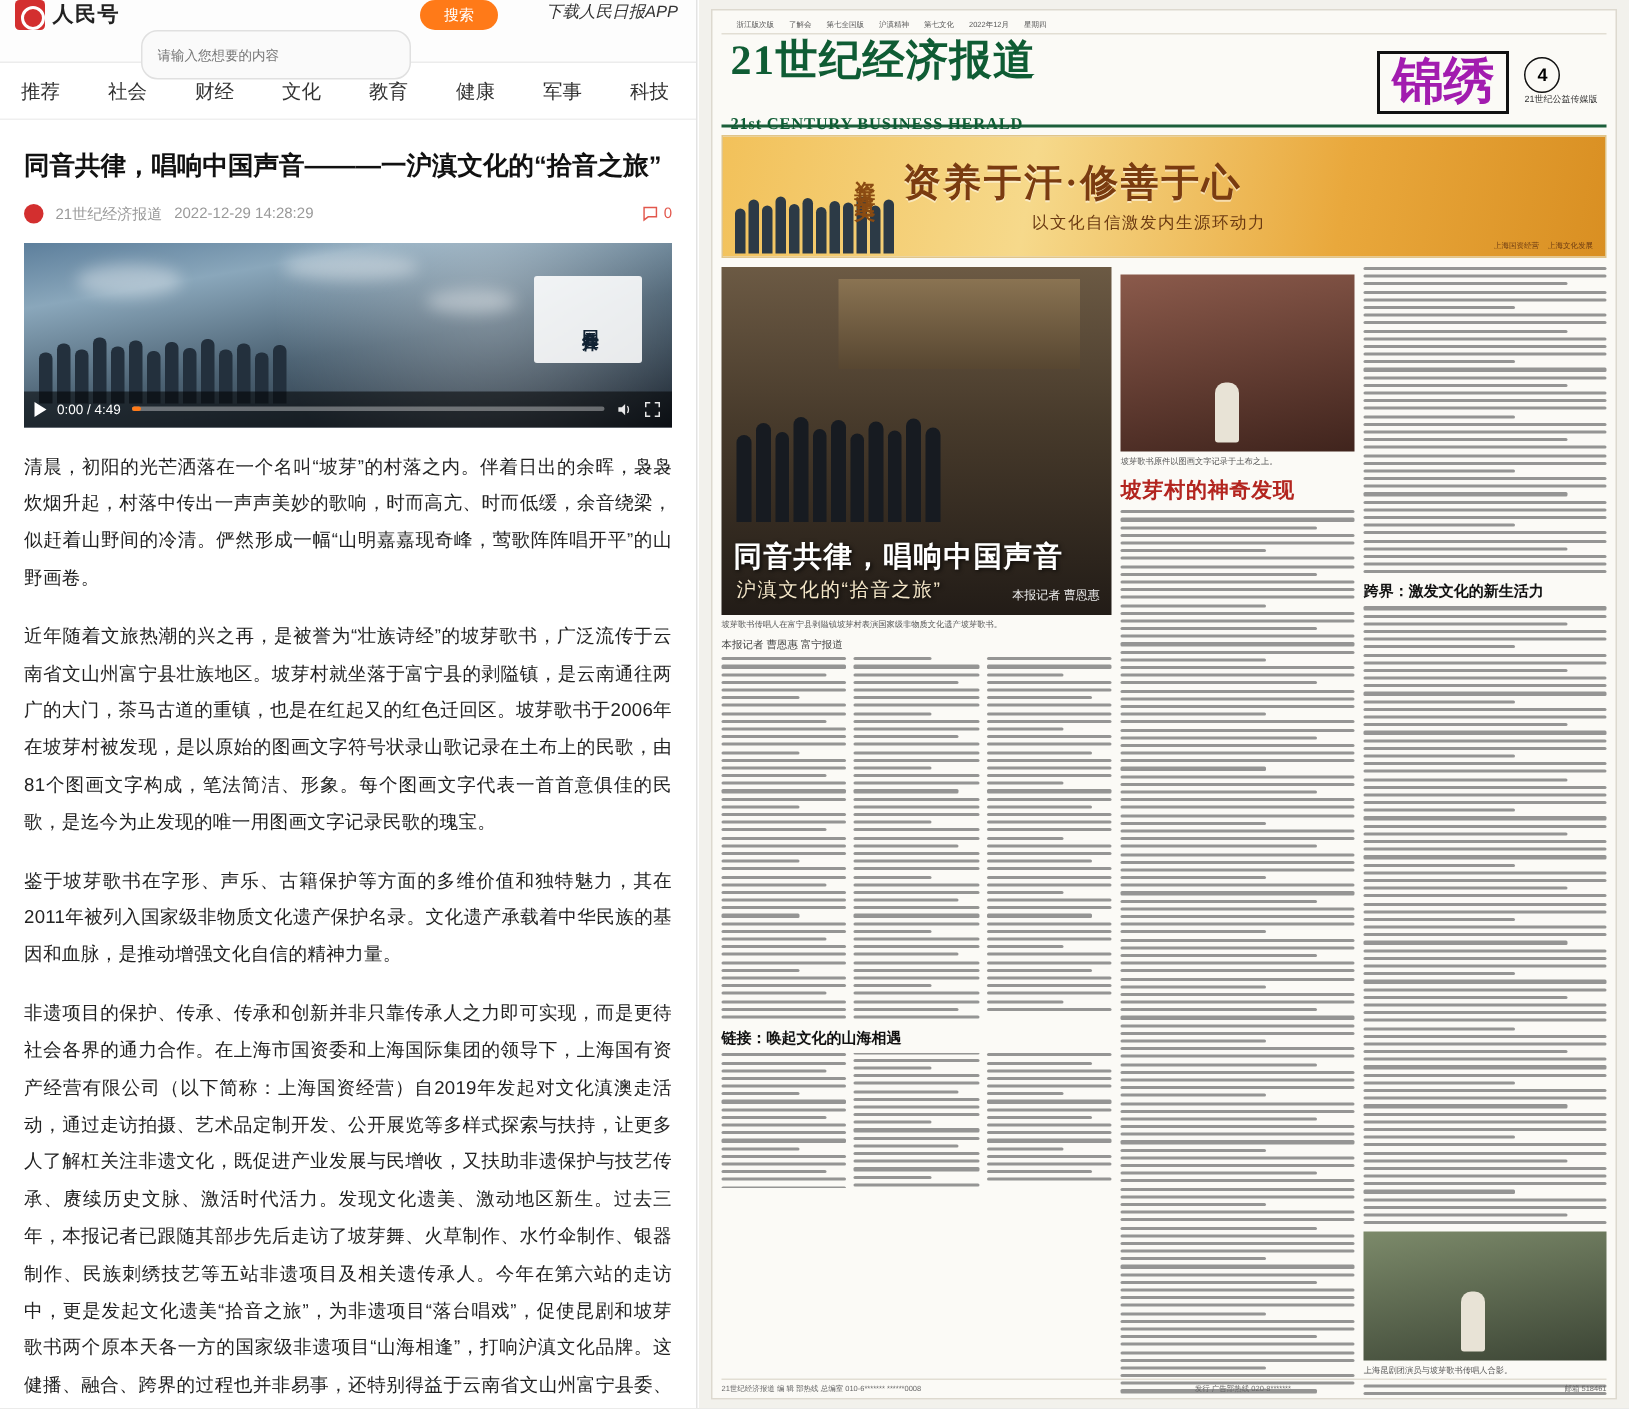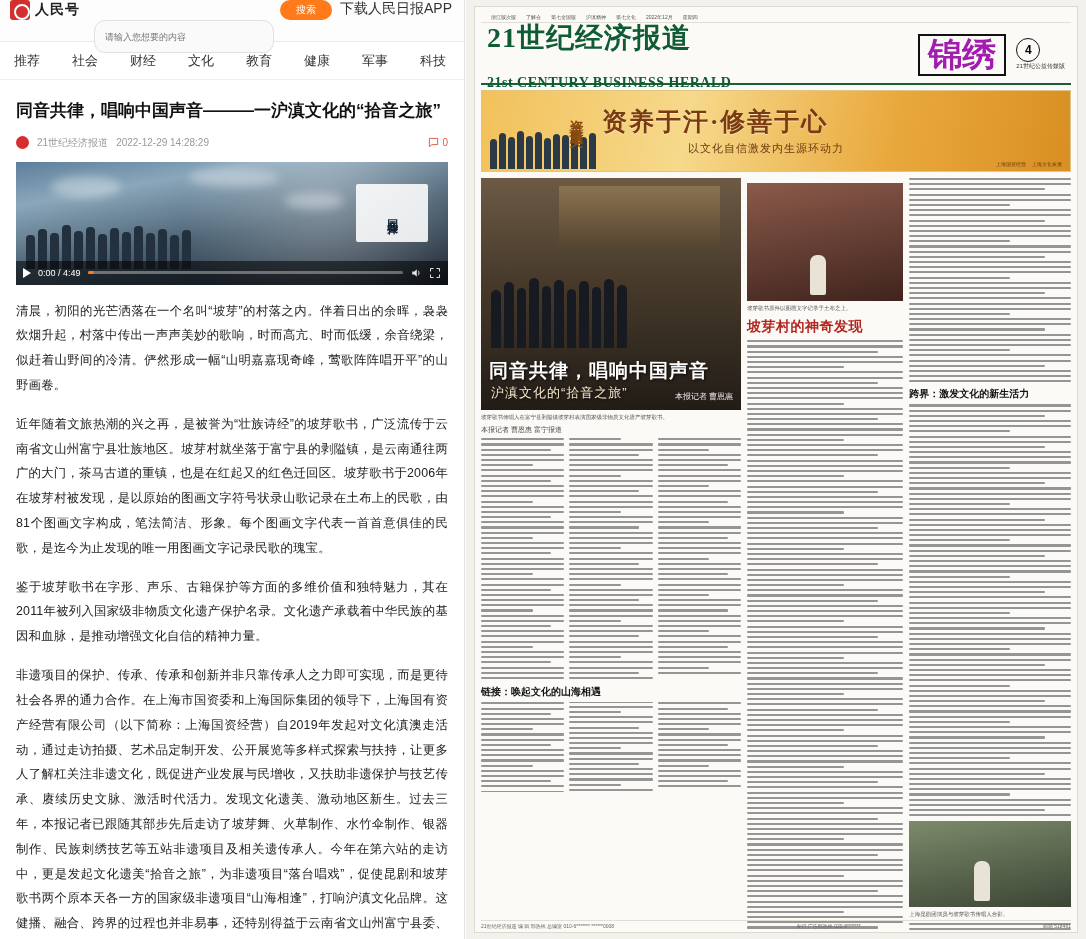--- a/index.html
+++ b/index.html
@@ -72,21 +72,21 @@
     margin-left: 6px;
     width: 52px; height: 20px;
     background: #ff7a18;
     border: none; border-radius: 10px;
     color: #fff; font-size: 10px;
     cursor: pointer;
     font-family: "Liberation Sans", sans-serif;
   }
   .download-link {
     position: absolute; right: 12px;
-    font-size: 14px; color: #333;
+    font-size: 11px; color: #333; font-style: italic;
   }
 
   
   .navbar {
     height: 38px;
     display: flex; align-items: center;
     gap: 32px;
     padding: 0 14px;
     border-bottom: 1px solid #efefef;
     font-size: 13px;
@@ -219,21 +219,21 @@
     padding: 4px 6px 0 6px;
     border-bottom: 2px solid #1b5e3a;
   }
   .mast-cn {
     font-size: 28px; font-weight: bold;
     color: #0f5c34;
     letter-spacing: 1px;
     font-family: "Liberation Serif", serif;
   }
   .mast-en {
-    font-size: 14px; color: #0f5c34; letter-spacing: .5px;
+    font-size: 11px; color: #0f5c34; letter-spacing: .5px;
     margin-top: 18px; font-weight: bold;
     font-family: "Liberation Serif", serif;
   }
   .mast-right {
     margin-left: auto; display: flex; align-items: center; gap: 10px;
   }
   .mast-section {
     font-size: 34px; font-weight: bold; color: #a21caf;
     font-family: "Liberation Serif", serif;
     border: 2px solid #111; padding: 0 8px; line-height: 1.1;

